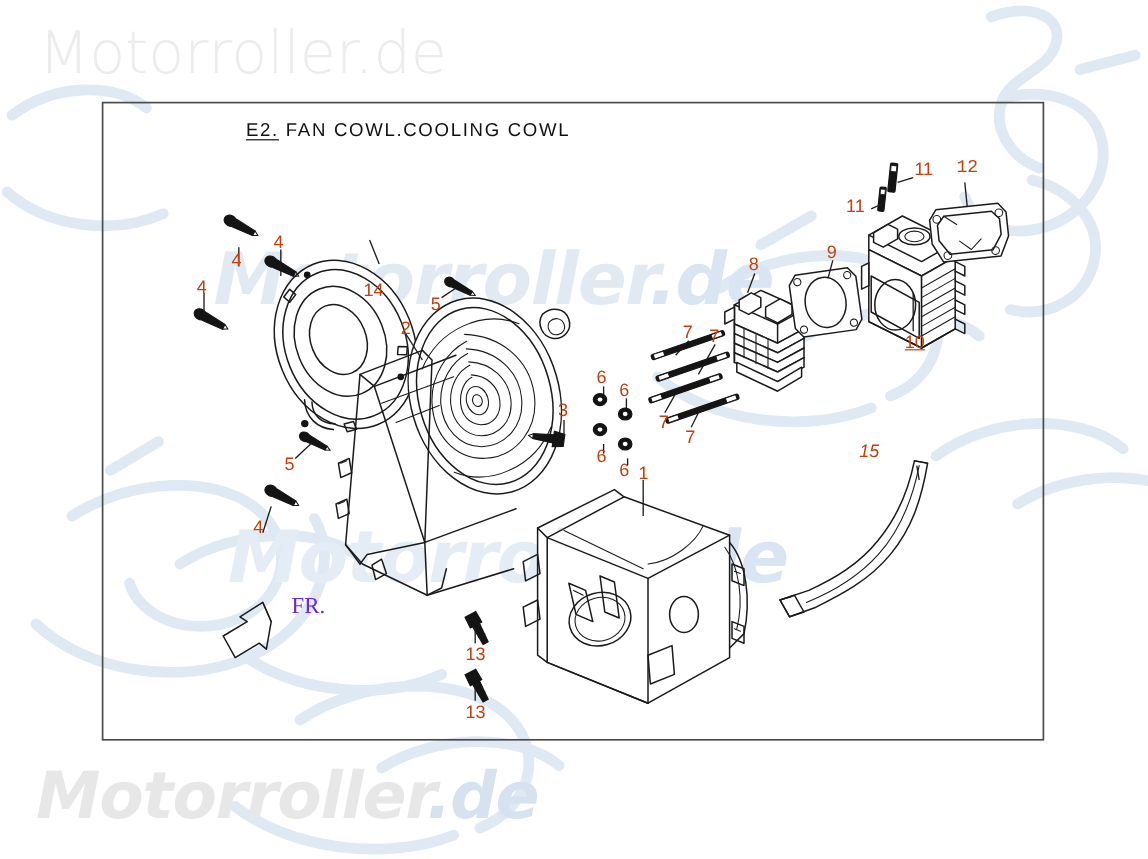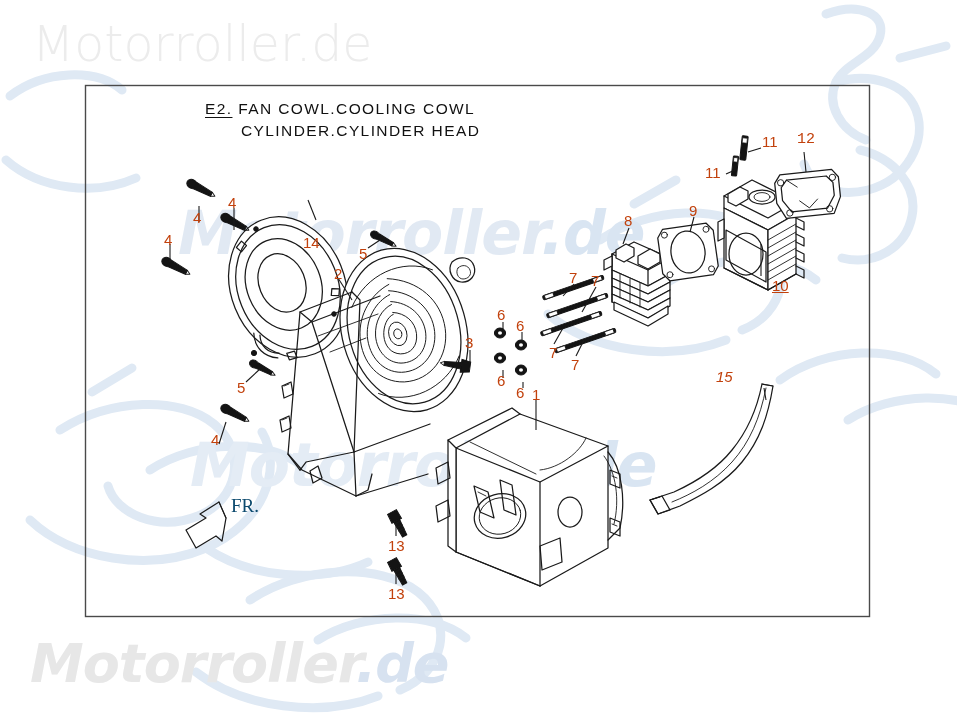--- a/index.html
+++ b/index.html
@@ -41,22 +41,23 @@
     white-space:nowrap;
   }
   .title-block .l2{margin-left:36px;display:block;}
   .ul{text-decoration:underline;text-underline-offset:3px;}
   .lbl{
     position:absolute;font-size:15px;color:#c2410c;
     font-family:"Liberation Sans", sans-serif;
     white-space:nowrap;
   }
   .fr-lbl{
-    position:absolute;font-size:19px;color:#0c4a6e;white-space:nowrap;
+    position:absolute;font-size:19px;color:#6d28d9;white-space:nowrap;
     font-family:"Liberation Serif", serif;
+    margin-left:12px;
   }
 </style>
 </head>
 <body>
 
 <div id="stage">
 
   <svg class="layer" viewBox="0 0 957 716" width="957" height="716">
     <g fill="none" stroke="#dfe9f4" stroke-width="9" stroke-linecap="round" stroke-linejoin="round">
 
@@ -463,21 +464,20 @@
       <path d="M396 536 L396 524"></path>
       <path d="M396 584 L396 572"></path>
 
       <path d="M764 388 L766 400"></path>
     </g>
   </svg>
 
   <div class="title-block">
     <span class="ul">E2.</span>
     <span>FAN COWL.COOLING COWL</span>
-    <span class="l2">CYLINDER.CYLINDER HEAD</span>
   </div>
 
   <div class="fr-lbl" style="left:231px;top:495px;">FR.</div>
 
   <div class="lbl" style="left:193px;top:209px;">4</div>
   <div class="lbl" style="left:228px;top:194px;">4</div>
   <div class="lbl" style="left:164px;top:231px;">4</div>
   <div class="lbl" style="left:211px;top:431px;">4</div>
   <div class="lbl" style="left:303px;top:186px;margin-top:48px;">14</div>
   <div class="lbl" style="left:359px;top:245px;">5</div>
@@ -487,21 +487,21 @@
   <div class="lbl" style="left:497px;top:306px;">6</div>
   <div class="lbl" style="left:516px;top:317px;">6</div>
   <div class="lbl" style="left:497px;top:372px;">6</div>
   <div class="lbl" style="left:516px;top:384px;">6</div>
   <div class="lbl" style="left:569px;top:269px;">7</div>
   <div class="lbl" style="left:591px;top:272px;">7</div>
   <div class="lbl" style="left:549px;top:344px;">7</div>
   <div class="lbl" style="left:571px;top:356px;">7</div>
   <div class="lbl" style="left:624px;top:212px;">8</div>
   <div class="lbl" style="left:689px;top:202px;">9</div>
-  <div class="lbl" style="left:772px;top:277px;text-decoration:underline;">10</div>
+  <div class="lbl" style="left:754px;top:277px;text-decoration:underline;">10</div>
   <div class="lbl" style="left:762px;top:133px;">11</div>
   <div class="lbl" style="left:705px;top:164px;">11</div>
   <div class="lbl" style="left:797px;top:131px;font-family:Liberation Mono, monospace;">12</div>
   <div class="lbl" style="left:532px;top:386px;">1</div>
   <div class="lbl" style="left:388px;top:537px;">13</div>
   <div class="lbl" style="left:388px;top:585px;">13</div>
   <div class="lbl" style="left:716px;top:368px;font-style:italic;">15</div>
 
 </div>
 

